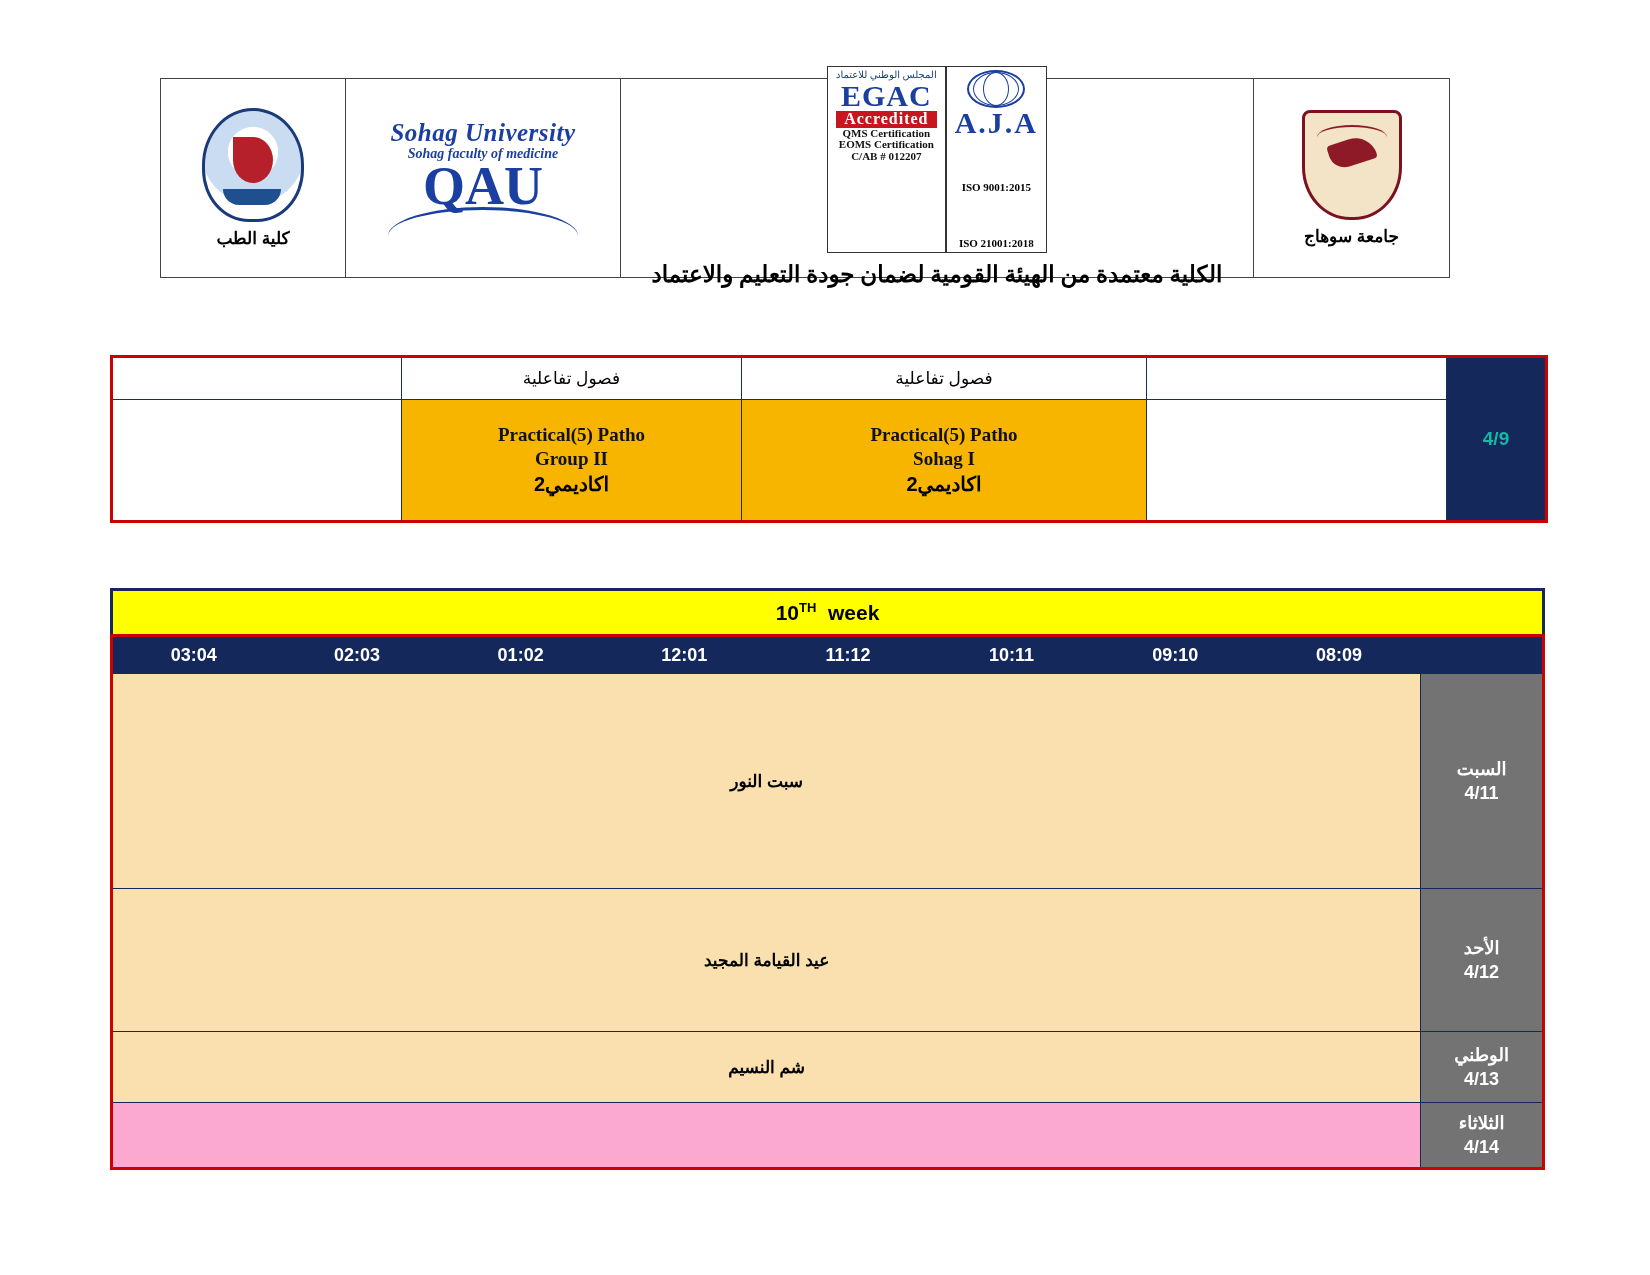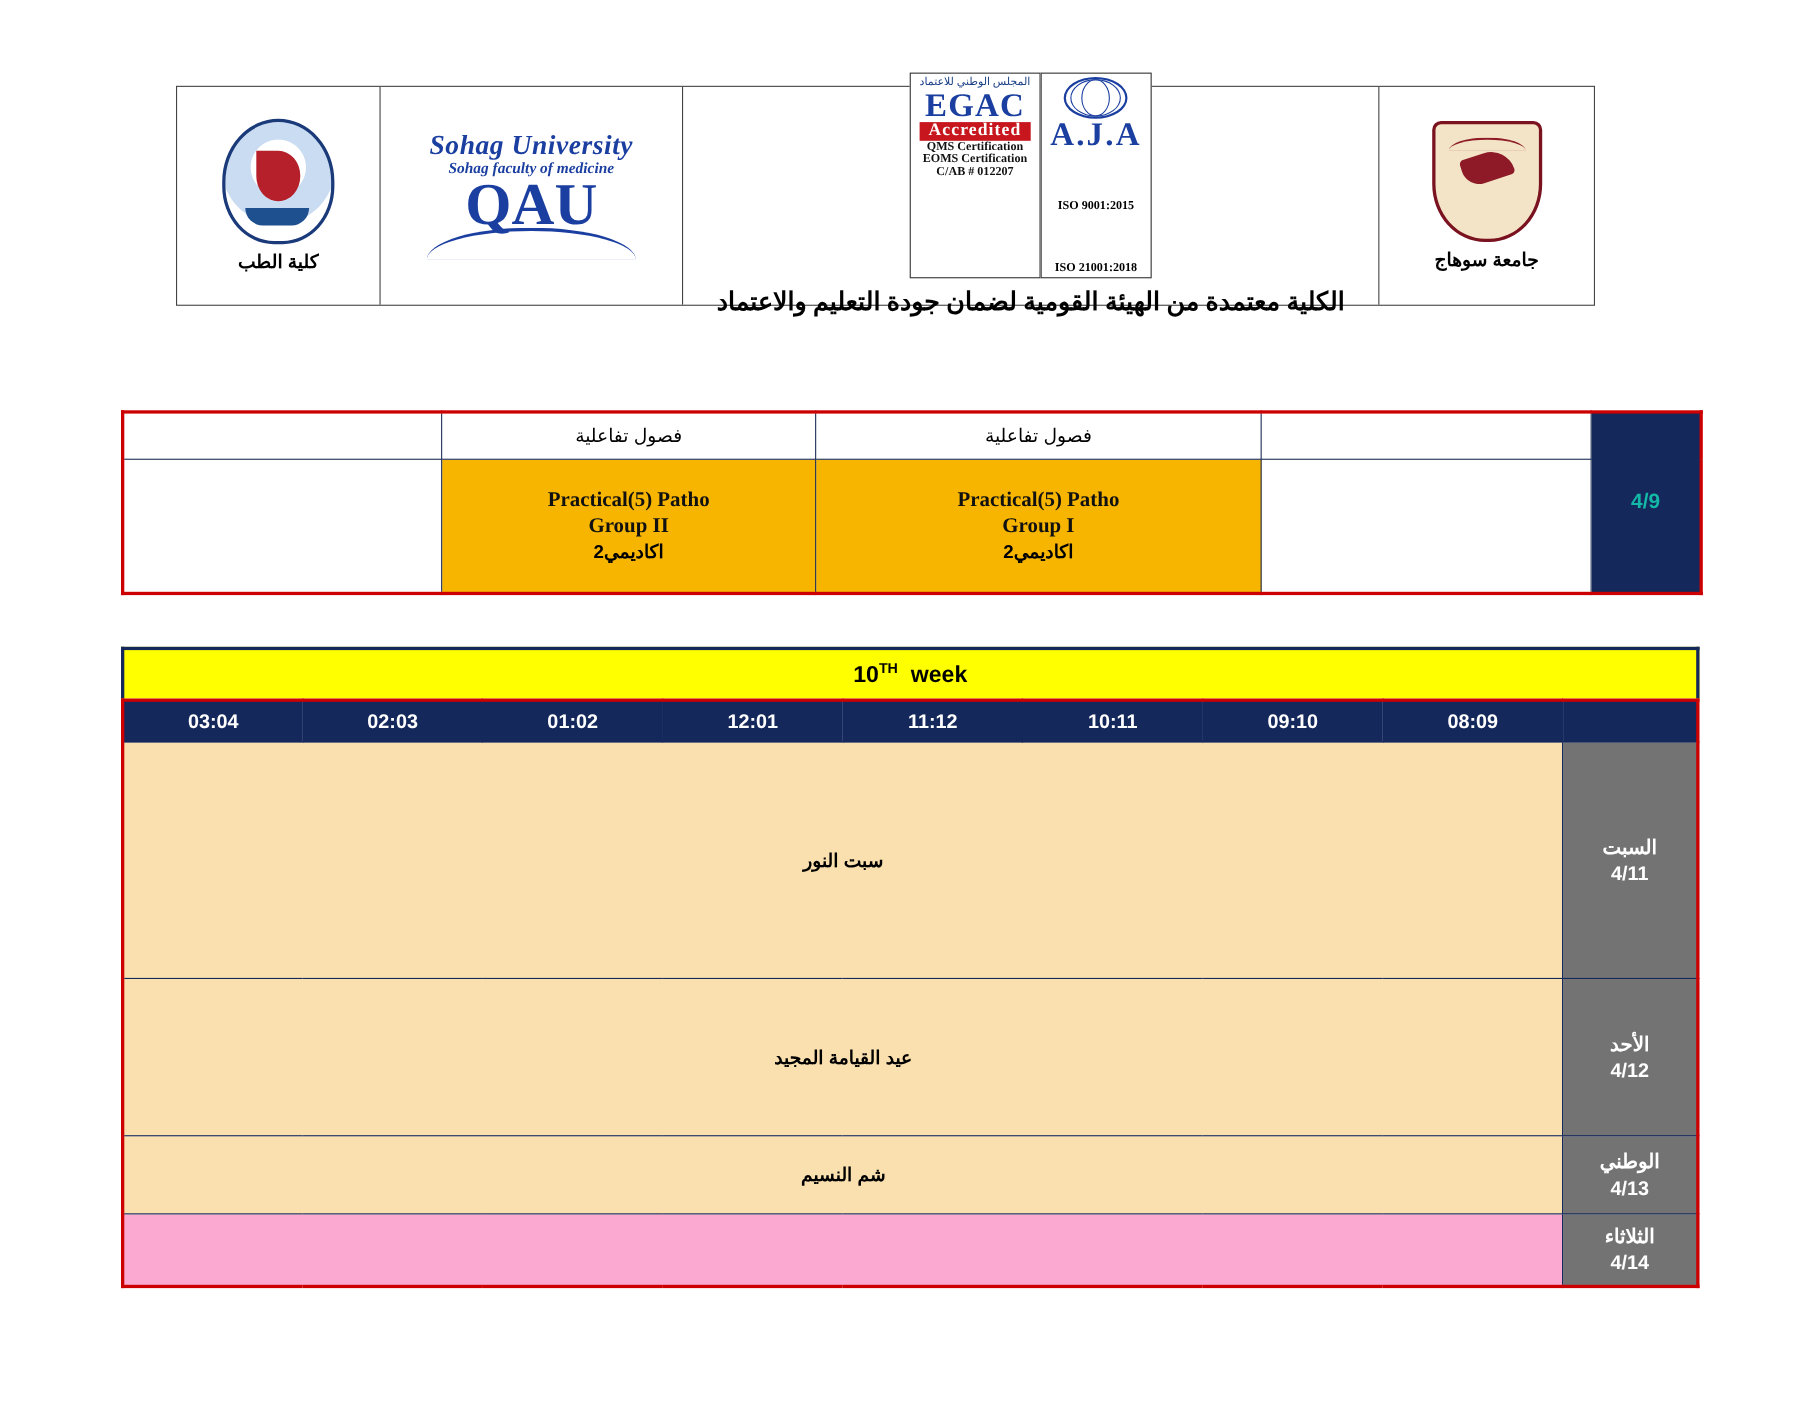--- a/index.html
+++ b/index.html
@@ -215,21 +215,21 @@
     border-radius: 50% / 100% 100% 0 0;
   }
 
   
   .table-wrap {
     position: absolute;
     left: 110px;
     width: 1435px;
     box-sizing: border-box;
   }
-  #top-table { top: 373px; }
+  #top-table { top: 355px; }
 
   table.sched {
     border-collapse: collapse;
     width: 100%;
     table-layout: fixed;
   }
   table.sched td {
     border: 1px solid #1d2d56;
     vertical-align: middle;
     text-align: center;
@@ -250,21 +250,21 @@
   }
   .subj-en {
     font-family: "Liberation Serif", serif;
     font-weight: bold;
     font-size: 19px;
     line-height: 1.25;
     color: #111;
   }
   .subj-ar {
     direction: rtl;
-    font-size: 17px;
+    font-size: 20px;
     font-weight: bold;
     line-height: 1.3;
   }
   .hall-label {
     direction: rtl;
     font-size: 17px;
     padding: 10px 0;
   }
 
   
@@ -385,21 +385,21 @@
       </tr>
       <tr>
         <td class="cell-white" style="height:118px"></td>
         <td class="cell-orange">
           <div class="subj-en">Practical(5) Patho</div>
           <div class="subj-en">Group II</div>
           <div class="subj-ar">اكاديمي2</div>
         </td>
         <td class="cell-orange">
           <div class="subj-en">Practical(5) Patho</div>
-          <div class="subj-en">Group I</div>
+          <div class="subj-en">Sohag I</div>
           <div class="subj-ar">اكاديمي2</div>
         </td>
         <td class="cell-white"></td>
       </tr>
     </tbody>
   </table>
 </div>
 
 <div class="table-wrap" id="week-table">
 

